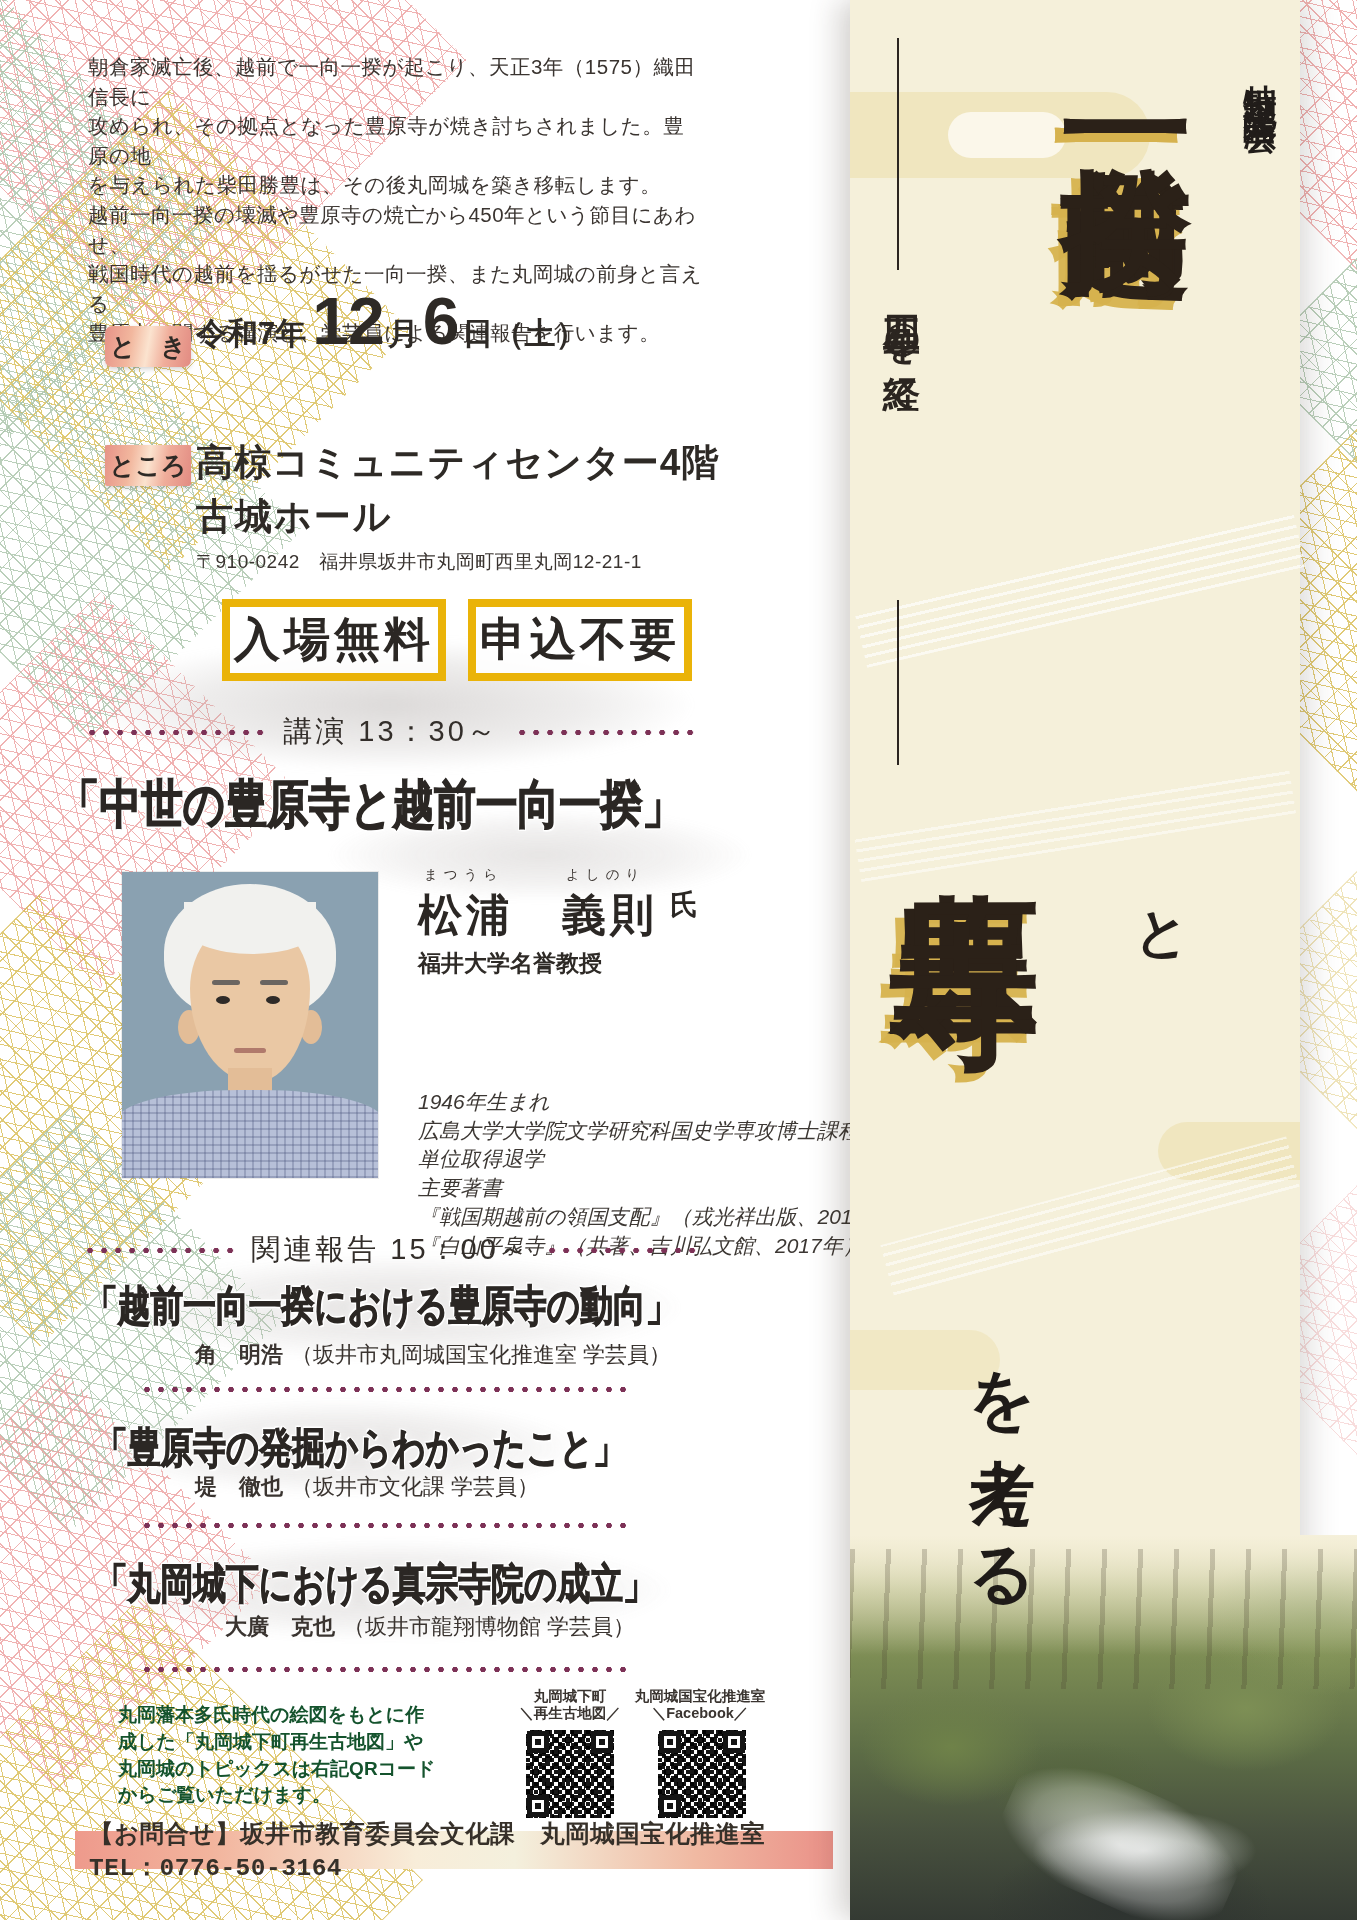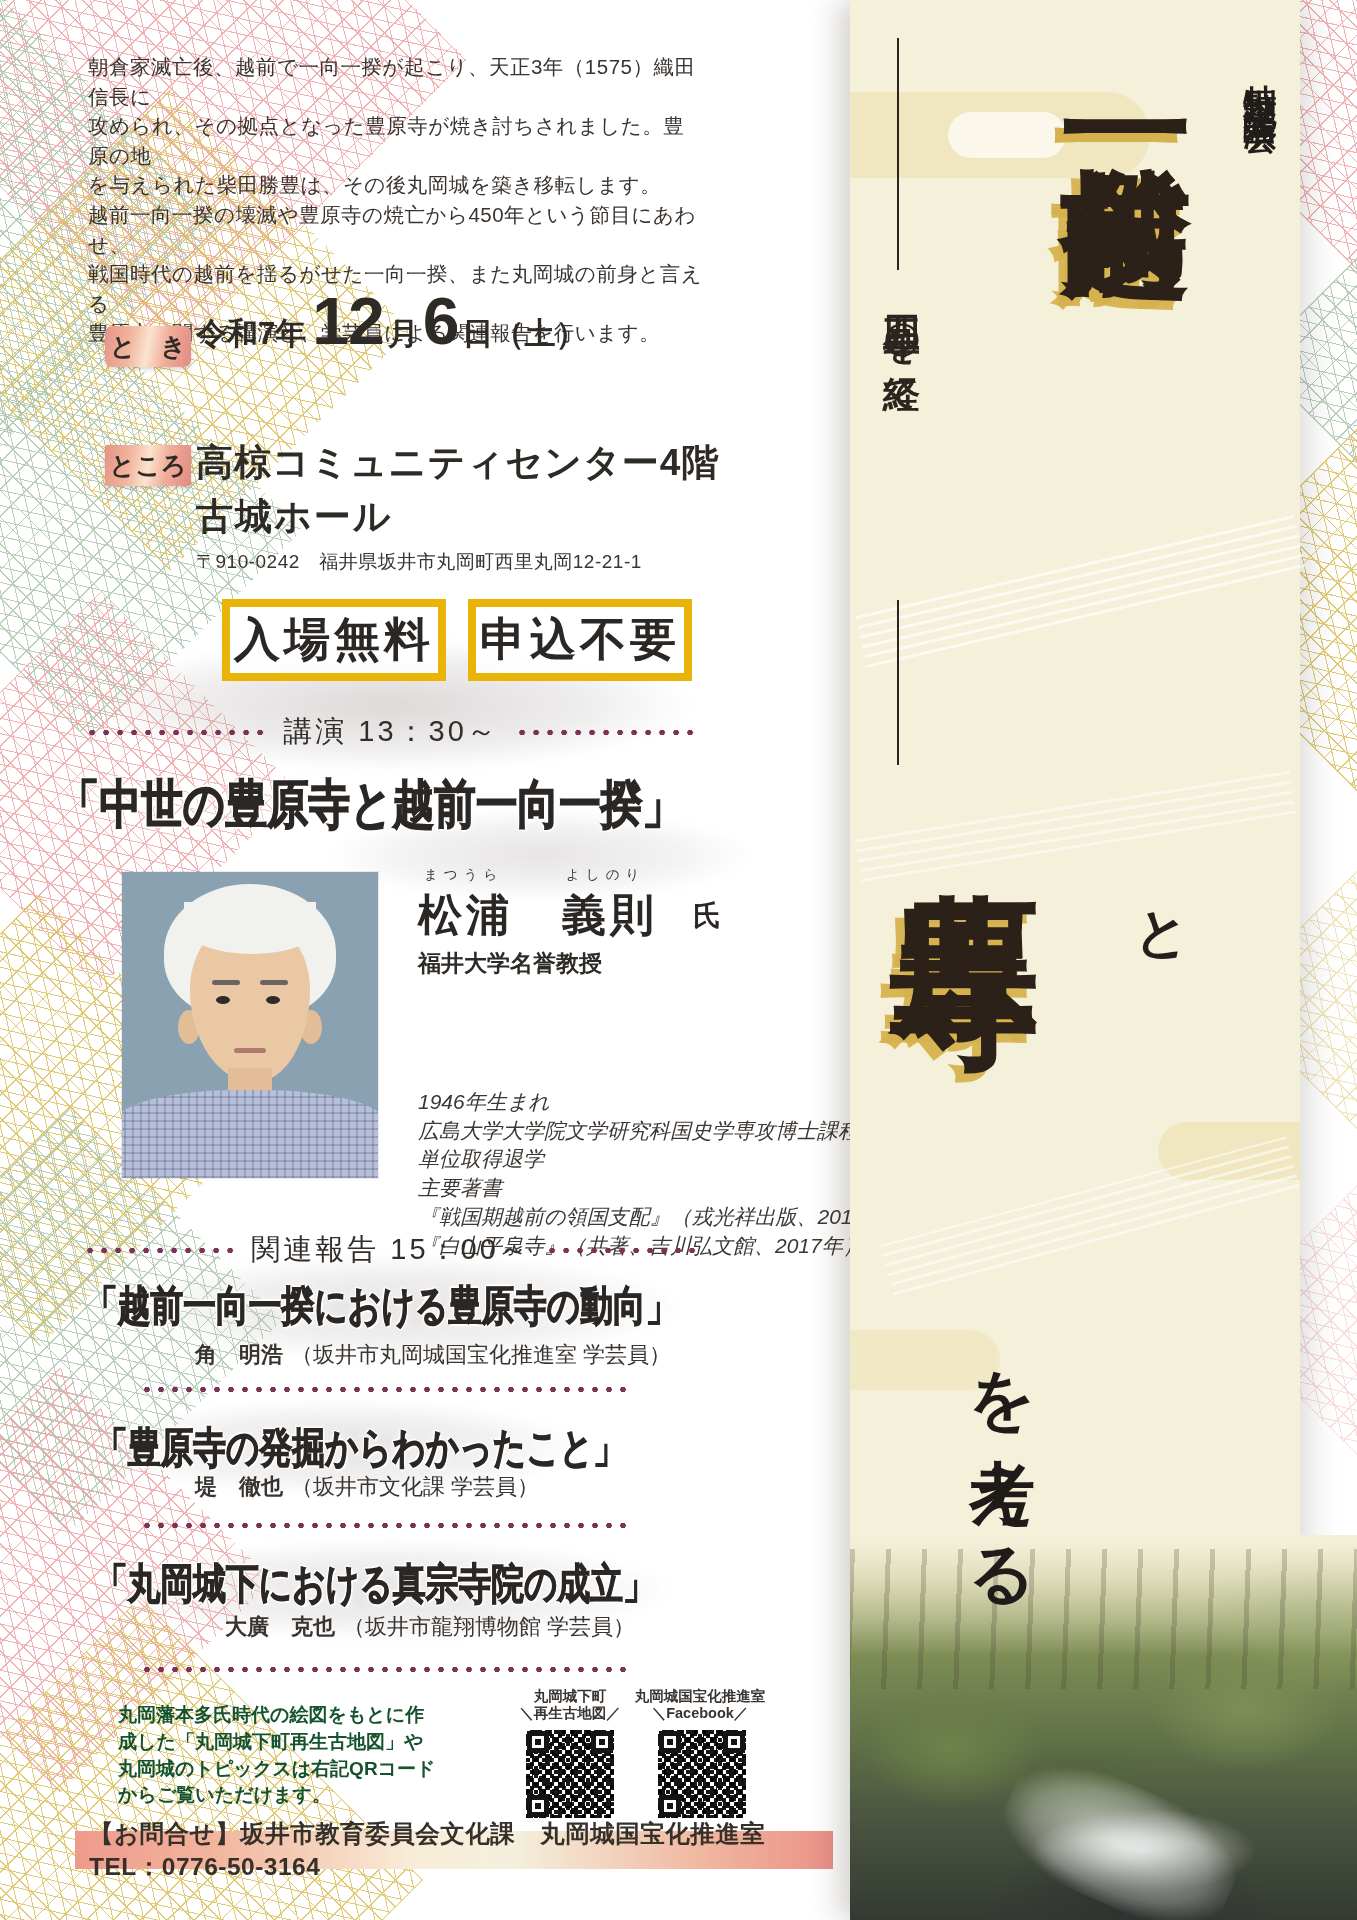--- a/index.html
+++ b/index.html
@@ -48,21 +48,21 @@
   .big-title{position:absolute;font-size:52px;font-weight:bold;color:#2b2724;white-space:nowrap;
      transform:scaleX(.8);transform-origin:left center;-webkit-text-stroke:1.4px #2b2724;
      text-shadow:2px 0 0 #fff,-2px 0 0 #fff,0 2px 0 #fff,0 -2px 0 #fff,2px 2px 0 #fff,-2px -2px 0 #fff,2px -2px 0 #fff,-2px 2px 0 #fff,0 0 14px #fff;}
   .rep-title{position:absolute;font-size:42px;font-weight:bold;color:#2b2724;white-space:nowrap;
      transform:scaleX(.78);transform-origin:left center;-webkit-text-stroke:1.2px #2b2724;
      text-shadow:2px 0 0 #fff,-2px 0 0 #fff,0 2px 0 #fff,0 -2px 0 #fff,2px 2px 0 #fff,-2px -2px 0 #fff,0 0 12px #fff;}
   .rep-speaker{position:absolute;font-size:22px;color:#3a3430;}
   .rep-speaker .nm{font-weight:bold;margin-right:8px;}
   
   .furi{position:absolute;top:866px;font-size:13.5px;letter-spacing:6px;color:#3a3430;}
-  .sp-name-row{position:absolute;left:418px;top:886px;display:flex;align-items:center;color:#2b2724;gap:23px;}
+  .sp-name-row{position:absolute;left:418px;top:886px;display:flex;align-items:flex-start;color:#2b2724;}
   .sp-name{font-size:44px;font-weight:bold;letter-spacing:4px;}
   .sp-hon{font-size:28px;font-weight:bold;margin-left:12px;}
   .sp-title{position:absolute;left:418px;font-size:23px;font-weight:bold;color:#2e2a26;}
   .sp-bio{position:absolute;left:418px;top:1088px;font-size:21px;line-height:28.7px;color:#3c3733;white-space:pre-line;font-style:italic;}
   
   .photo{position:absolute;left:122px;top:872px;width:256px;height:306px;background:#8aa1b1;overflow:hidden;
          box-shadow:0 0 0 1px rgba(0,0,0,.08);}
   .ph-hair{position:absolute;left:42px;top:12px;width:172px;height:136px;background:#f1f1ee;
            border-radius:50% 50% 44% 44%;}
   .ph-ear{position:absolute;top:138px;width:22px;height:34px;background:#e3bd97;border-radius:50%;}
@@ -85,21 +85,21 @@
   .qr{position:absolute;width:88px;height:88px;background-color:#fff;border:3px solid #fff;
     background-image:repeating-conic-gradient(#161616 0 25%,#ffffff 0 50%),
                      repeating-conic-gradient(#161616 0 25%,#ffffff 0 50%);
     background-size:8px 8px,13px 13px;background-blend-mode:multiply;}
   .qr-eye{position:absolute;width:22px;height:22px;border:5px solid #141414;background:#fff;box-sizing:border-box;}
   .qr-eye::after{content:"";position:absolute;inset:3px;background:#141414;}
   .qr-eye.tl{left:1px;top:1px;} .qr-eye.tr{right:1px;top:1px;} .qr-eye.bl{left:1px;bottom:1px;}
   
   .contact{position:absolute;left:75px;top:1831px;width:758px;height:38px;display:flex;align-items:center;
     padding-left:14px;box-sizing:border-box;font-size:24.5px;font-weight:600;color:#363029;letter-spacing:.5px;
-    background:linear-gradient(90deg,#ee9a8c 0%,#f2b49d 18%,#f8edd9 45%,#f4f0dd 58%,#f0b9a2 82%,#ea9188 100%);}
+    background:linear-gradient(90deg,#ee9a8c 0%,#f2b49d 18%,#f8edd9 45%,#f4f0dd 58%,#f0b9a2 82%,#ea9188 100%);font-family:Liberation Mono, monospace;}
   
   .banner{position:absolute;left:850px;top:0;width:450px;height:1920px;background:#f5f0da;
           box-shadow:-14px 0 26px rgba(60,50,40,.18), 14px 0 26px rgba(60,50,40,.12);}
   .band{position:absolute;background:#f0e6bf;}
   .pill{position:absolute;background:#fbf7ea;border-radius:23px;}
   .streak{position:absolute;opacity:.65;background:repeating-linear-gradient(0deg,#ffffff 0 3px,transparent 3px 10px);}
   .v{writing-mode:vertical-rl;text-orientation:upright;position:absolute;}
   .ev-type{left:1237px;top:58px;font-family:"DejaVu Serif",serif;font-size:33px;letter-spacing:6px;
            color:#211d1a;font-weight:600;}
   .main-title{left:1062px;top:62px;font-family:"DejaVu Serif",serif;font-size:132px;font-weight:bold;

